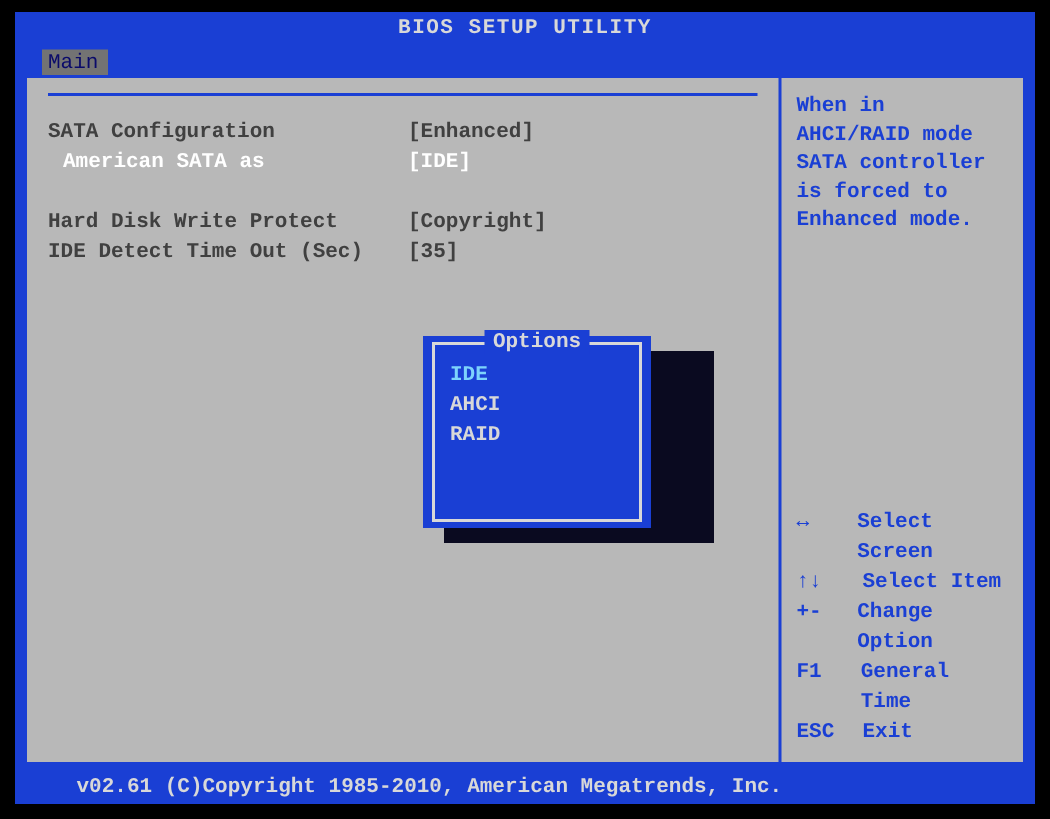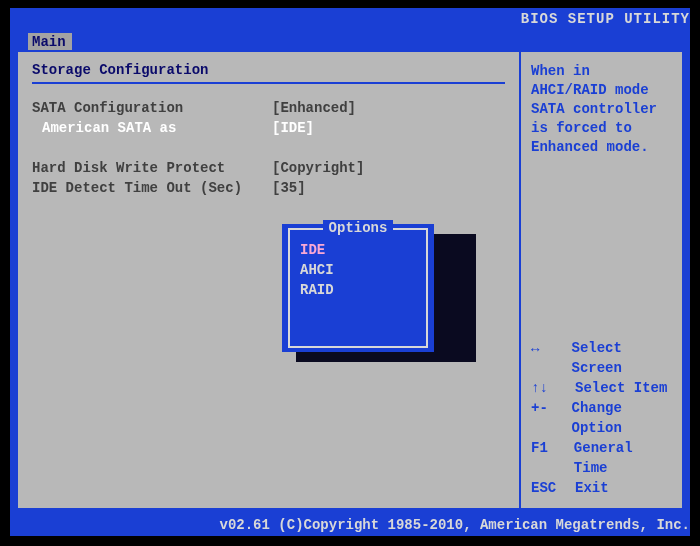--- a/index.html
+++ b/index.html
@@ -15,36 +15,36 @@
     position: absolute;
     top: 8px; left: 10px; right: 10px; bottom: 10px;
     background: #1a3fd4;
     display: flex;
     flex-direction: column;
   }
   .titlebar {
     height: 22px;
     display: flex;
     align-items: center;
-    justify-content: flex-end;
+    justify-content: center;
     color: #d8d8d8;
     letter-spacing: 1px;
   }
   .tabrow {
     height: 20px;
     background: #1a3fd4;
     display: flex;
     align-items: flex-end;
     padding-left: 18px;
   }
   .tab {
-    background: #a3a3a3;
+    background: #737373;
     color: #0a0a6a;
     padding: 1px 6px 0 4px;
-    font-weight: bold;
+    font-weight: normal;
   }
   .workarea {
     flex: 1;
     background: #b8b8b8;
     margin: 0 6px 4px 6px;
     position: relative;
     border: 2px solid #1a3fd4;
     display: flex;
   }
   .mainpanel {
@@ -107,46 +107,46 @@
     text-align: center;
   }
   .popup-title span {
     background: #1a3fd4;
     padding: 0 6px;
   }
   .popup-items {
     padding: 10px 10px 4px 10px;
     line-height: 20px;
   }
-  .popup-item-sel { color: #f9a8d4; }
+  .popup-item-sel { color: #7dd3fc; }
   .footer {
     height: 22px;
     display: flex;
     align-items: center;
-    justify-content: flex-end;
+    justify-content: flex-start;
     color: #d8d8d8;
+    padding-left: 41px;
   }
 </style>
 </head>
 <body>
 
 <div class="screen">
 
   <div class="titlebar">
     <span>BIOS SETUP UTILITY</span>
   </div>
 
   <div class="tabrow">
     <div class="tab">Main</div>
   </div>
 
   <div class="workarea">
 
     <div class="mainpanel">
-      <div class="section-title">Storage Configuration</div>
       <hr class="hr">
 
       <div class="row dim">
         <div class="label">SATA Configuration</div>
         <div class="val">[Enhanced]</div>
       </div>
 
       <div class="row sel">
         <div class="label" style="padding-left:10px">American SATA as</div>
         <div class="val">[IDE]</div>

